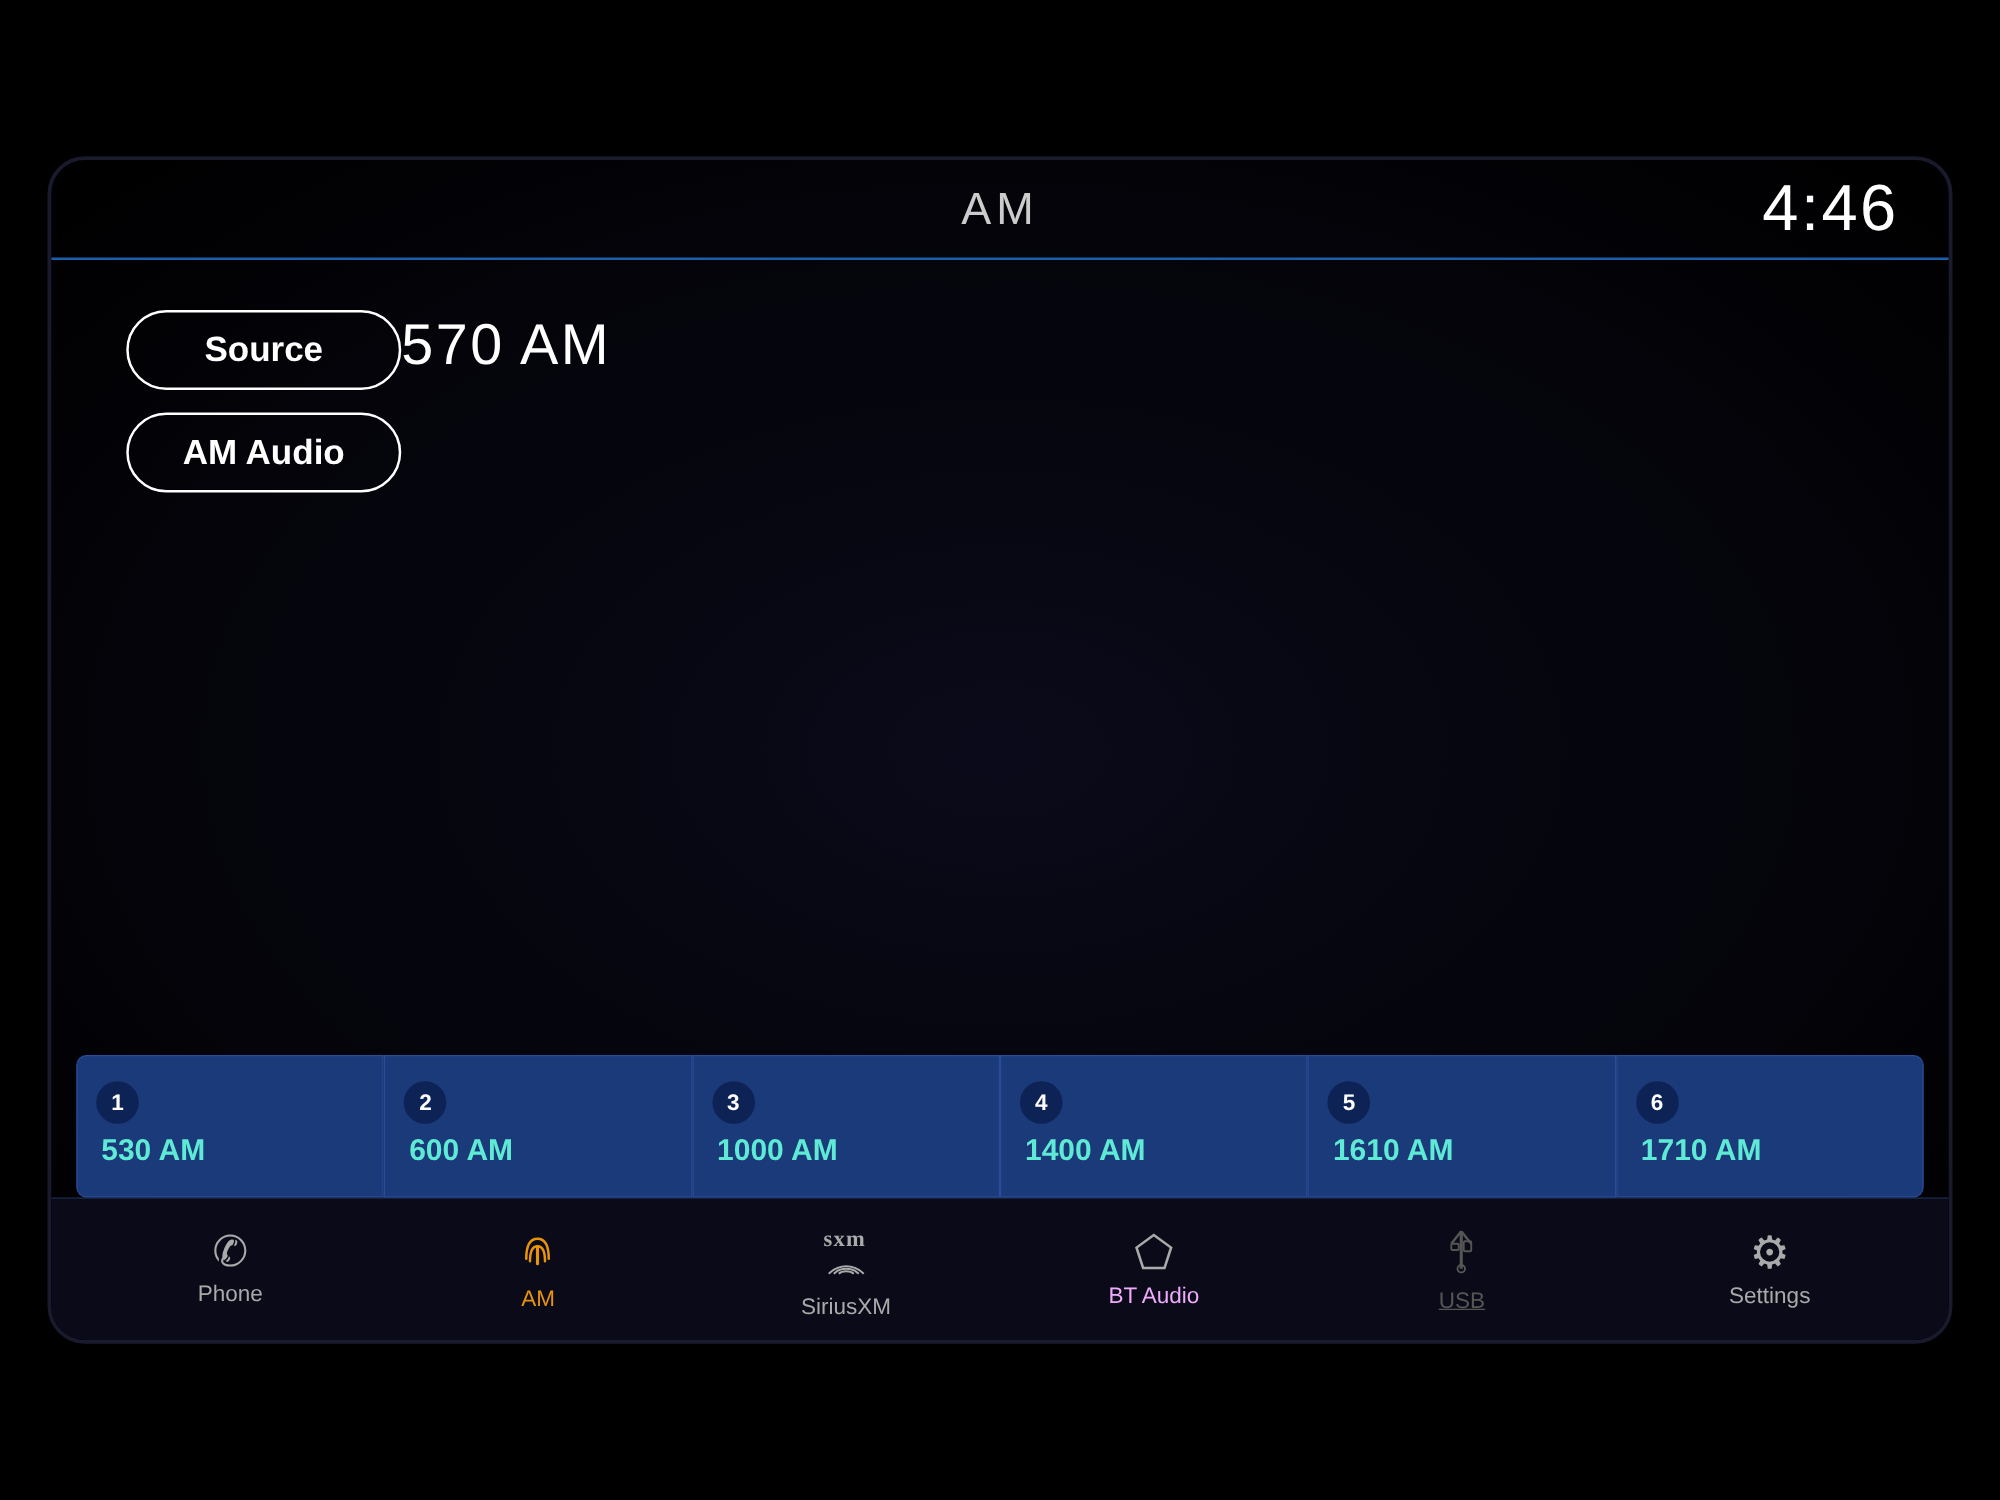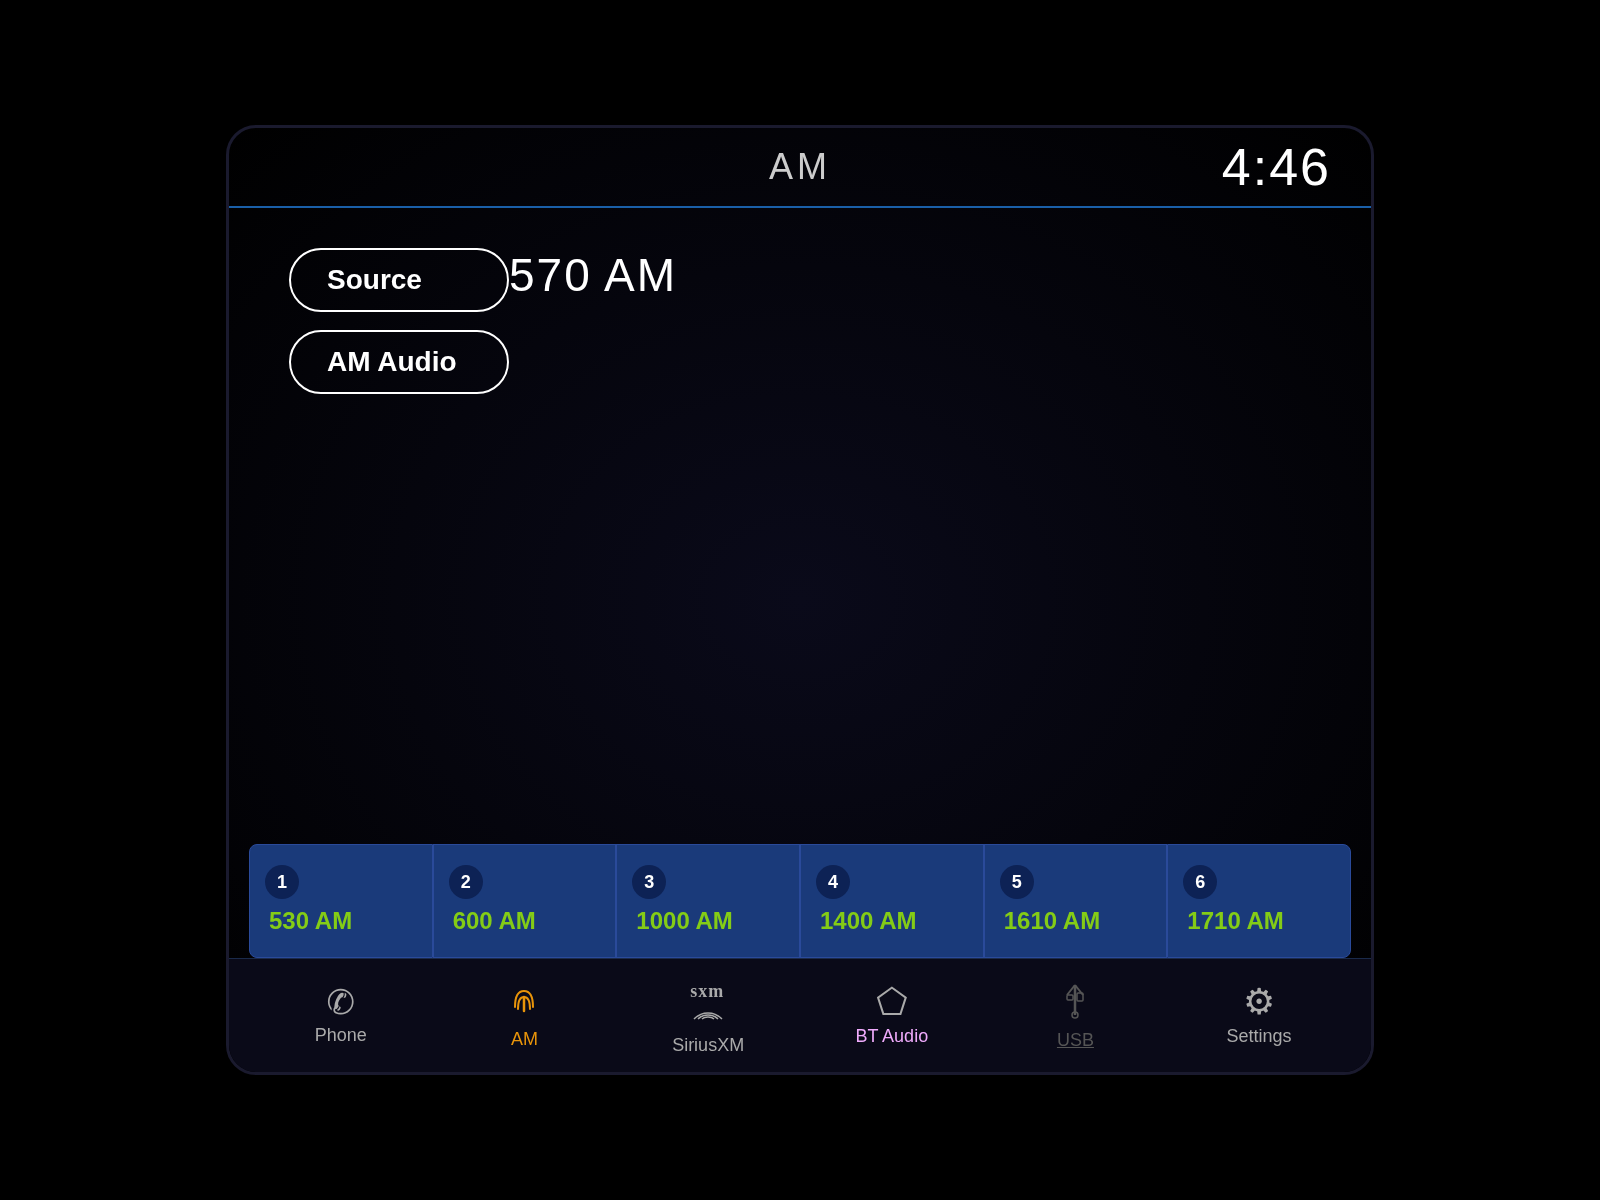--- a/index.html
+++ b/index.html
@@ -9,21 +9,21 @@
       height: 1200px;
       background: #000;
       display: flex;
       align-items: center;
       justify-content: center;
       font-family: 'Arial', sans-serif;
       overflow: hidden;
     }
 
     .screen {
-      width: 1148px;
+      width: 1524px;
       height: 950px;
       background: radial-gradient(ellipse at center, #0a0a1a 0%, #000 100%);
       border-radius: 30px;
       border: 3px solid #1a1a2e;
       position: relative;
       overflow: hidden;
       display: flex;
       flex-direction: column;
     }
 
@@ -73,21 +73,21 @@
     .pill-button {
       border: 2px solid #fff;
       border-radius: 40px;
       padding: 14px 36px;
       color: #fff;
       font-size: 28px;
       font-weight: 600;
       background: transparent;
       cursor: pointer;
       min-width: 220px;
-      text-align: left;
+      text-align: center;
     }
 
     .center-display {
       flex: 1;
       display: flex;
       flex-direction: column;
       align-items: flex-start;
       padding-top: 10px;
     }
 
@@ -135,21 +135,21 @@
       border-radius: 50%;
       display: flex;
       align-items: center;
       justify-content: center;
       color: #fff;
       font-size: 18px;
       font-weight: 600;
     }
 
     .preset-freq {
-      color: #84cc16;
+      color: #5eead4;
       font-size: 24px;
       font-weight: 600;
       padding-left: 4px;
     }
 
     
     .bottom-nav {
       background: #0a0a18;
       border-top: 1px solid #1a2a4a;
       display: flex;

